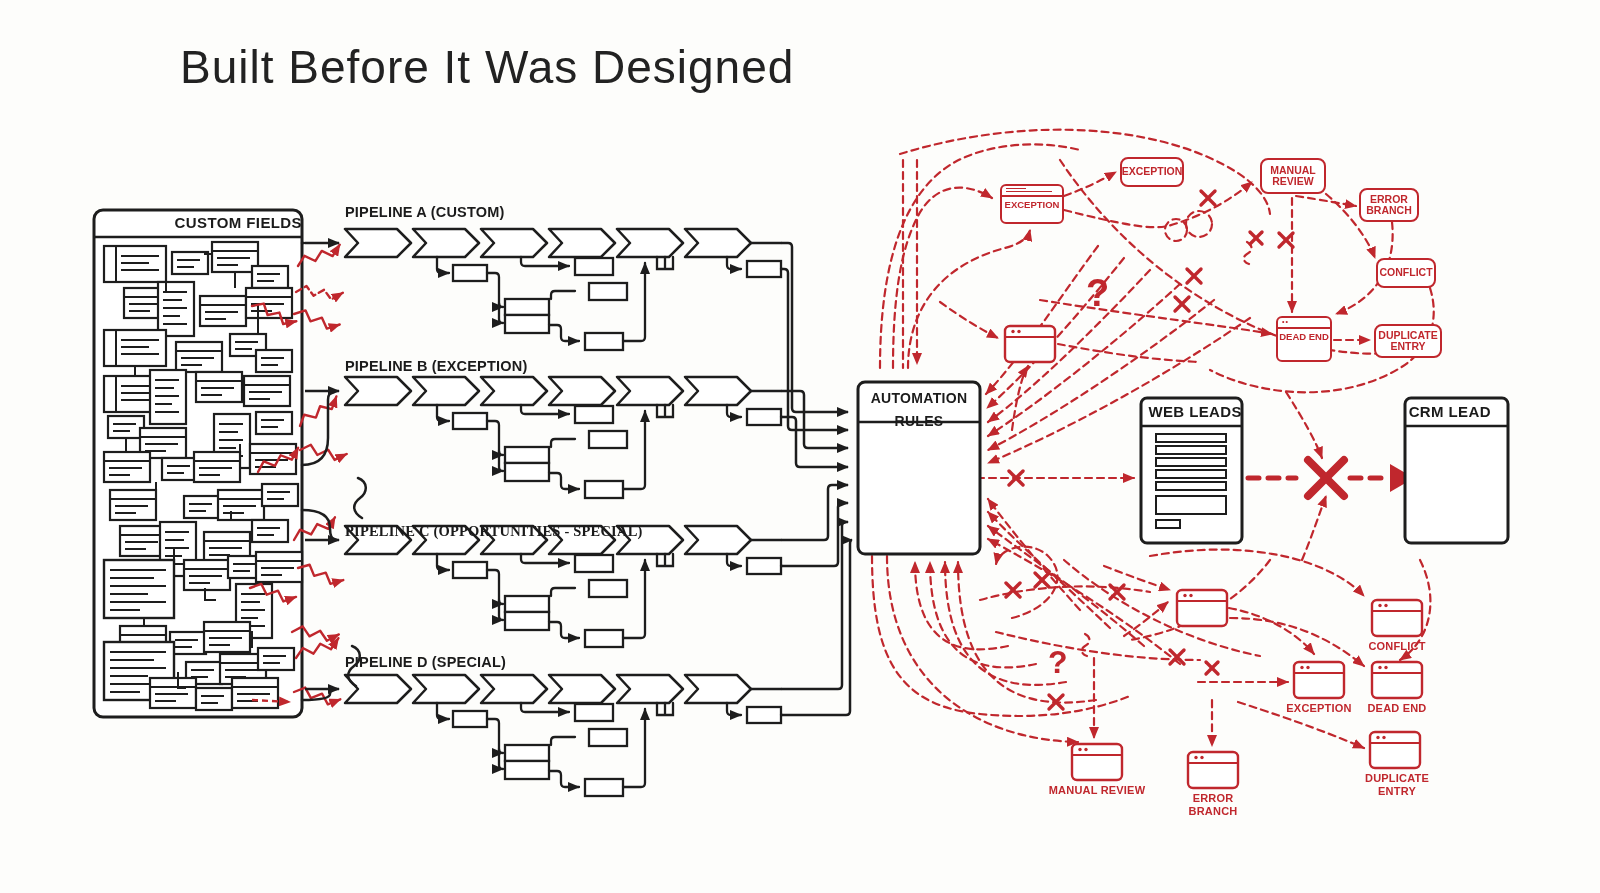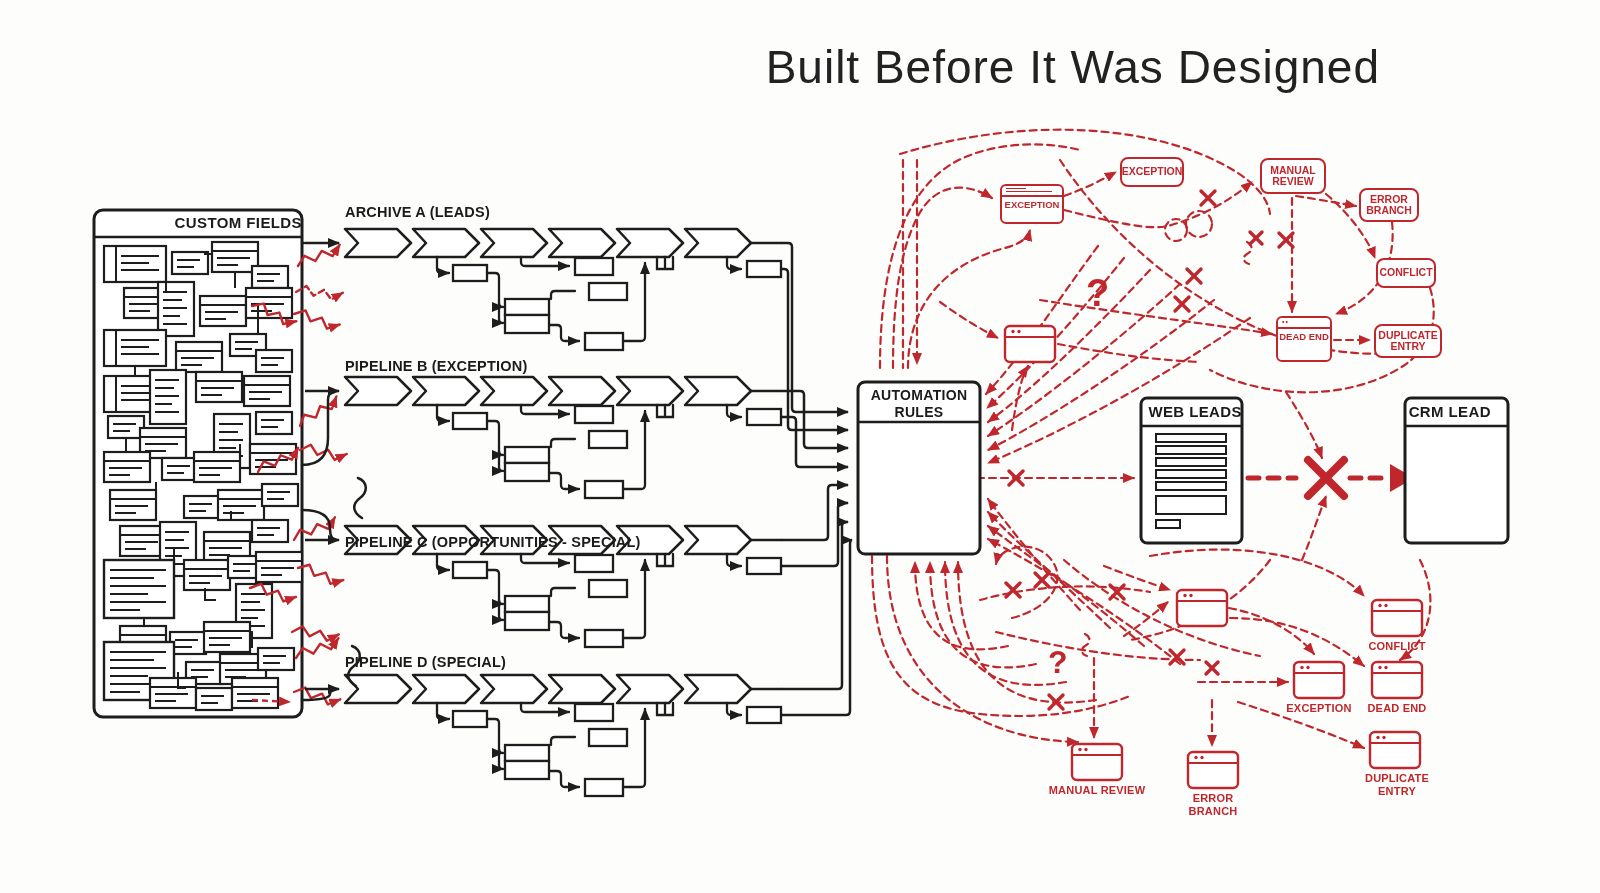--- a/index.html
+++ b/index.html
@@ -1,23 +1,23 @@
 <!DOCTYPE html>
 <html><head>
 <meta charset="utf-8">
 <style>
   html,body{margin:0;padding:0;background:#e8e8e8;}
   #canvas{position:relative;width:1600px;height:893px;background:#fdfdfb;overflow:hidden;
           font-family:"Liberation Sans",sans-serif;}
   #diagram{position:absolute;left:0;top:0;}
   .ov{position:absolute;color:#1b1b1b;}
-  .title{width:1200px;left:180px;top:40px;text-align:right;font-size:46px;font-weight:400;
+  .title{width:1200px;left:180px;top:40px;text-align:left;font-size:46px;font-weight:400;
          letter-spacing:1px;color:#222;}
   .hdr{font-weight:bold;font-size:15px;text-align:right;letter-spacing:.4px;}
-  .hdr2{font-weight:bold;font-size:14px;text-align:center;letter-spacing:.3px;line-height:17px;}
+  .hdr2{font-weight:bold;font-size:14px;text-align:center;letter-spacing:.3px;line-height:23px;}
   .plabel{font-weight:bold;font-size:14.5px;letter-spacing:.2px;white-space:nowrap;}
   .pill{position:absolute;background:#fff;border:2.5px solid #c0272d;border-radius:8px;
         color:#c0272d;font-weight:bold;font-size:10.5px;line-height:11.5px;display:flex;
         align-items:center;justify-content:center;text-align:center;padding:2px;box-sizing:border-box;}
   .rwin{position:absolute;background:#fff;border:2.5px solid #c0272d;border-radius:6px;
         box-sizing:border-box;color:#c0272d;font-weight:bold;font-size:9.5px;text-align:center;}
   .rwin .whead{height:9px;border-bottom:2px solid #c0272d;position:relative;}
   .rwin .whead i{position:absolute;left:4px;right:36px;top:2px;border-top:1.5px solid #c0272d;display:block;}
   .rwin .whead i+i{top:5px;right:10px;}
   .rwin .whead b{position:absolute;left:4px;top:1px;font-size:7px;letter-spacing:1px;line-height:6px;}
@@ -405,23 +405,23 @@
   <g>
     <rect x="1405" y="398" width="103" height="145" rx="6" fill="#fff" stroke="#1d1d1d" stroke-width="3"></rect>
     <line x1="1405" y1="426" x2="1508" y2="426" stroke="#1d1d1d" stroke-width="2.5"></line>
   </g>
 </svg>
 
 <div class="ov title">Built Before It Was Designed</div>
 
 <div class="ov hdr" style="left:94px;top:214px;width:208px;">CUSTOM FIELDS</div>
 
-<div class="ov plabel" style="left:345px;top:204px;">ARCHIVE A (LEADS)</div>
+<div class="ov plabel" style="left:345px;top:204px;">PIPELINE A (CUSTOM)</div>
 <div class="ov plabel" style="left:345px;top:358px;">PIPELINE B (EXCEPTION)</div>
-<div class="ov plabel" style="left:345px;top:534px;">PIPELINE C (OPPORTUNITIES - SPECIAL)</div>
+<div class="ov plabel" style="left:345px;top:523px;font-family:Liberation Serif, serif;">PIPELINE C (OPPORTUNITIES - SPECIAL)</div>
 <div class="ov plabel" style="left:345px;top:654px;">PIPELINE D (SPECIAL)</div>
 
 <div class="ov hdr2" style="left:858px;top:387px;width:122px;">AUTOMATION RULES</div>
 <div class="ov hdr" style="left:1141px;top:403px;width:101px;">WEB LEADS</div>
 <div class="ov hdr" style="left:1405px;top:403px;width:86px;">CRM LEAD</div>
 
 <div class="rwin" style="left:1000px;top:184px;width:64px;height:40px;">
   <div class="whead">
         <i></i>
         <i></i>

